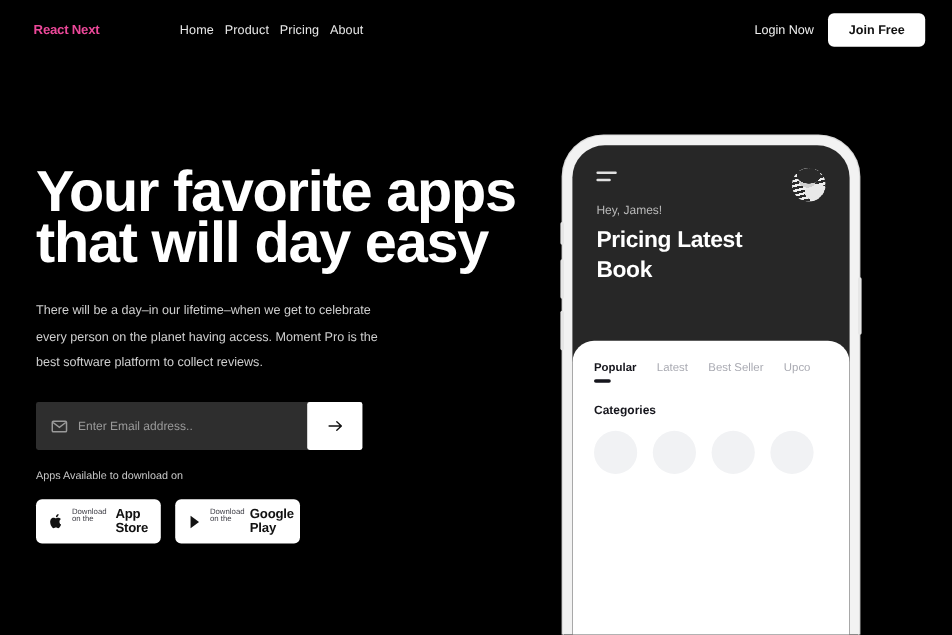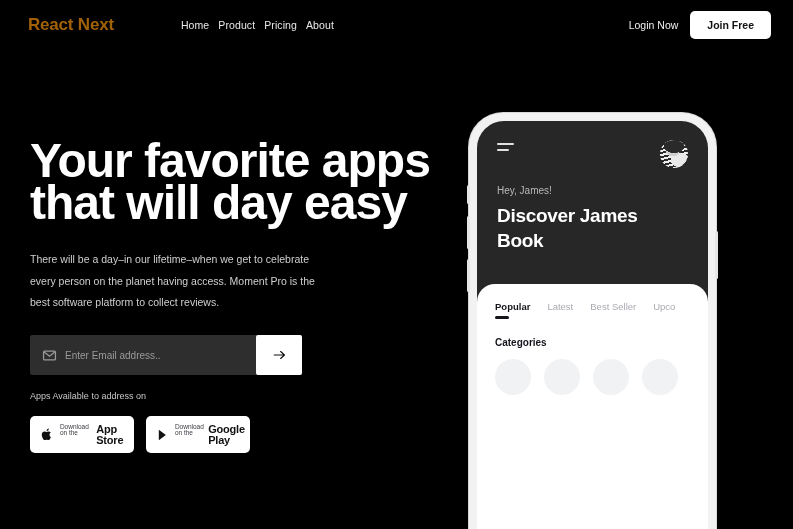--- a/index.html
+++ b/index.html
@@ -11,21 +11,21 @@
   }
   #root { position:relative; width:793px; height:529px; background:#000; overflow:hidden; }
 
   
   .navbar {
     position:absolute; top:0; left:0; width:793px; height:49px;
     display:flex; align-items:center;
     padding:0 22px 0 28px;
     background:#000;
   }
-  .logo { color:#a16207; font-size:17px; font-weight:bold; letter-spacing:-0.2px; }
+  .logo { color:#ec4899; font-size:11px; font-weight:bold; letter-spacing:-0.2px; }
   .nav-links { display:flex; align-items:center; margin-left:67px; gap:9px; }
   .nav-link {
     color:#e8e8e8; font-size:10.5px; letter-spacing:0.1px; cursor:pointer;
   }
   .nav-right { margin-left:auto; display:flex; align-items:center; gap:12px; }
   .login-link { color:#f0f0f0; font-size:10.5px; cursor:pointer; }
   .join-btn {
     background:#fff; color:#111; font-size:10.5px; font-weight:bold;
     padding:8px 17px; border-radius:5px; border:none; cursor:pointer;
     font-family:"Liberation Sans", sans-serif;
@@ -117,21 +117,21 @@
     background-size:100% 100%, 100% 100%, 100% 100%;
     overflow:hidden; position:relative;
   }
   .avatar::before{
     content:""; position:absolute; inset:0; border-radius:50%;
     background:
       radial-gradient(ellipse 58% 40% at 50% 22%, #2a2a2a 0 60%, transparent 62%),
       radial-gradient(ellipse 34% 26% at 46% 40%, #cfcfcf 0 70%, transparent 72%),
       radial-gradient(ellipse 48% 36% at 72% 72%, #e9e9e9 0 70%, transparent 72%);
   }
-  .greet { color:#b9b9b9; font-size:10px; margin-top:17px; }
+  .greet { color:#b9b9b9; font-size:10px; margin-top:2px; }
   .phone-h1 {
     color:#fff; font-size:19px; font-weight:bold;
     line-height:25px; margin-top:7px; letter-spacing:-0.3px;
   }
 
   .sheet {
     position:absolute; left:0; right:0; top:163px; bottom:0;
     background:#fff; border-radius:18px 18px 0 0;
     padding:17px 18px 0 18px;
     overflow:hidden;
@@ -222,21 +222,21 @@
       <path d="M3.5 6.5 L12 13 L20.5 6.5" fill="none" stroke="#9a9a9a" stroke-width="2"></path>
     </svg>
     <input class="email-input" type="text" placeholder="Enter Email address.." style="">
     <button class="arrow-btn">
       <svg width="17" height="14" viewBox="0 0 24 24">
         <path d="M3 12 H20 M14 6 L20.5 12 L14 18" fill="none" stroke="#111" stroke-width="2" stroke-linecap="round" stroke-linejoin="round"></path>
       </svg>
     </button>
   </div>
 
-  <div class="apps-label">Apps Available to address on</div>
+  <div class="apps-label">Apps Available to download on</div>
 
   <div class="badges">
     <div class="badge">
       <svg width="16" height="19" viewBox="0 0 24 28">
         <path d="M17.2 14.6c0-3 2.4-4.4 2.5-4.5-1.4-2-3.5-2.3-4.2-2.3-1.8-.2-3.5 1-4.4 1-.9 0-2.3-1-3.8-1-2 0-3.8 1.1-4.8 2.9-2 3.5-.5 8.8 1.5 11.7 1 1.4 2.1 3 3.6 2.9 1.4-.1 2-.9 3.7-.9s2.2.9 3.7.9c1.5 0 2.5-1.4 3.4-2.8 1.1-1.6 1.5-3.2 1.5-3.3 0 0-2.9-1.1-2.7-4.6z" fill="#111"></path>
         <path d="M14.6 5.4c.8-1 1.3-2.3 1.2-3.7-1.1.1-2.5.8-3.3 1.7-.7.8-1.4 2.2-1.2 3.5 1.3.1 2.5-.6 3.3-1.5z" fill="#111"></path>
       </svg>
       <div class="badge-txt">
         <span class="badge-small">Download on the</span>
         <span class="badge-big">App Store</span>
@@ -265,21 +265,21 @@
       <div class="phone-top">
         <div class="phone-top-row">
           <div class="hamburger">
             <span></span>
             <span></span>
           </div>
           <div class="avatar"></div>
         </div>
         <div class="greet">Hey, James!</div>
         <div class="phone-h1">
-          <span>Discover James</span><br>
+          <span>Pricing Latest</span><br>
           <span>Book</span>
         </div>
       </div>
 
       <div class="sheet">
 
         <div class="tabs">
           <div>
             <div class="tab active">Popular</div>
             <div class="tab-underline"></div>

